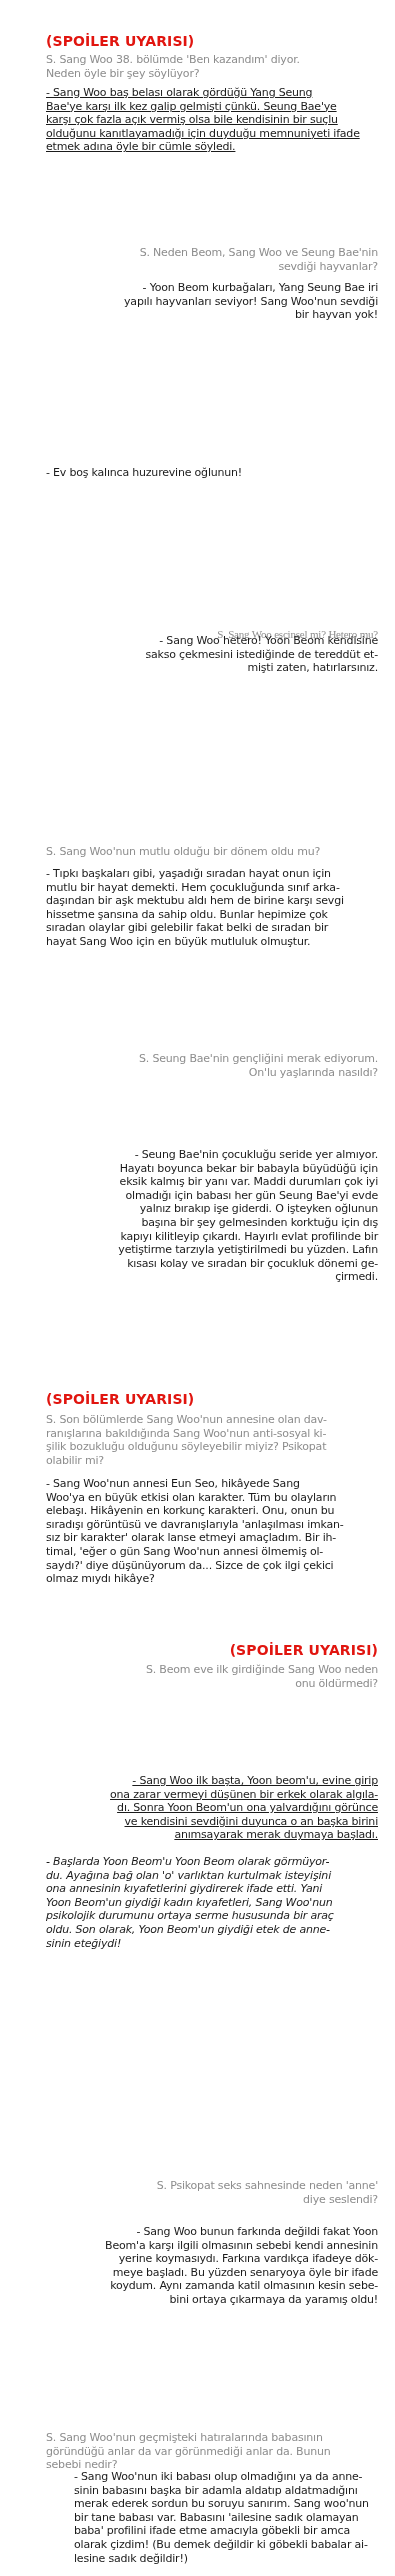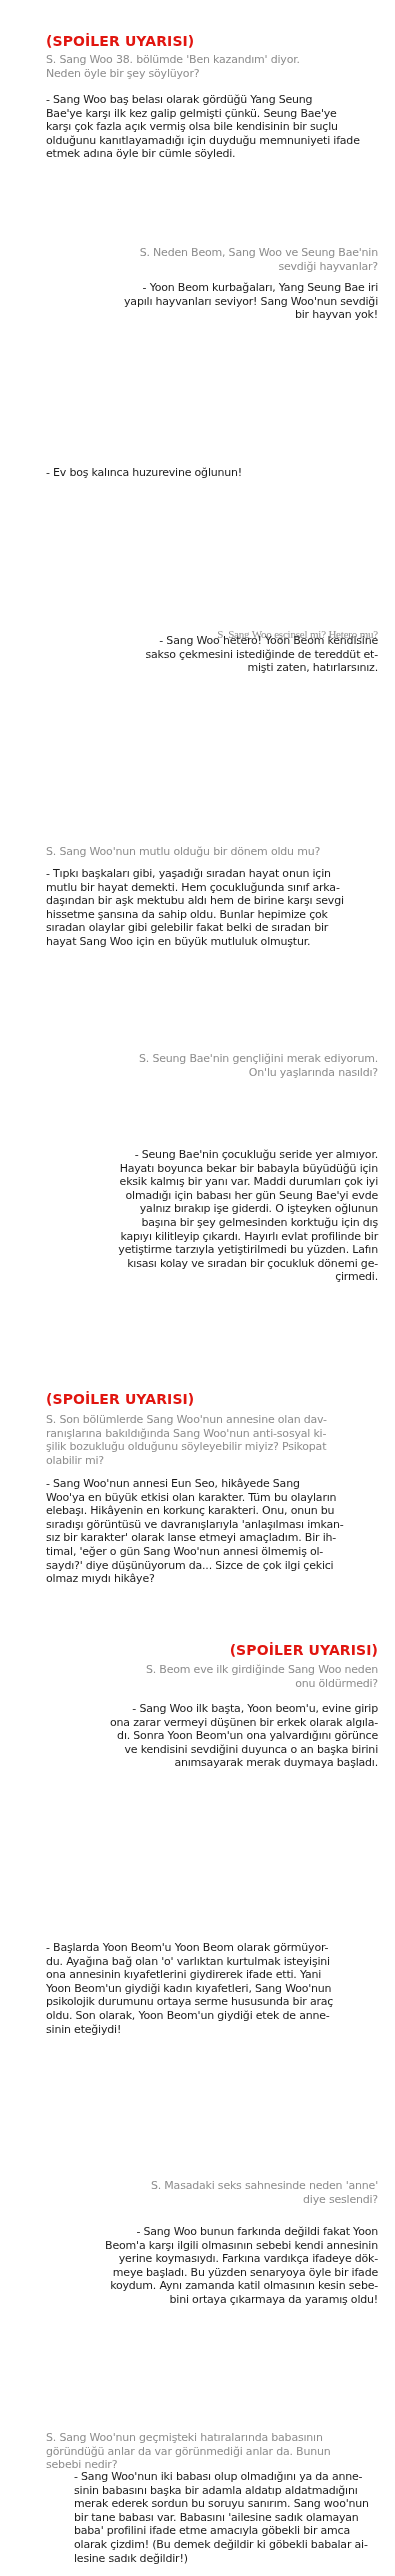--- a/index.html
+++ b/index.html
@@ -30,21 +30,21 @@
   .question { }
   .answer { }
 </style>
 </head>
 <body>
 
 <div id="page">
     <div class="block spoiler align-left" style="top: 35px; color: rgb(225, 21, 15);">(SPOİLER UYARISI)</div>
     <div class="block question align-left" style="top: 53px; color: rgb(141, 141, 141);">S. Sang Woo 38. bölümde 'Ben kazandım' diyor.
 Neden öyle bir şey söylüyor?</div>
-    <div class="block answer align-left" style="top: 93px; color: rgb(27, 27, 27);">- Sang Woo baş belası olarak gördüğü Yang Seung
+    <div class="block answer align-left" style="top: 86px; color: rgb(27, 27, 27); text-decoration: underline;">- Sang Woo baş belası olarak gördüğü Yang Seung
 Bae'ye karşı ilk kez galip gelmişti çünkü. Seung Bae'ye
 karşı çok fazla açık vermiş olsa bile kendisinin bir suçlu
 olduğunu kanıtlayamadığı için duyduğu memnuniyeti ifade
 etmek adına öyle bir cümle söyledi.</div>
     <div class="block question align-right" style="top: 246px; color: rgb(141, 141, 141);">S. Neden Beom, Sang Woo ve Seung Bae'nin
 sevdiği hayvanlar?</div>
     <div class="block answer align-right" style="top: 281px; color: rgb(27, 27, 27);">- Yoon Beom kurbağaları, Yang Seung Bae iri
 yapılı hayvanları seviyor! Sang Woo'nun sevdiği
 bir hayvan yok!</div>
     <div class="block answer align-left" style="top: 466px; color: rgb(27, 27, 27);">- Ev boş kalınca huzurevine oğlunun!</div>
@@ -80,33 +80,33 @@
 Woo'ya en büyük etkisi olan karakter. Tüm bu olayların
 elebaşı. Hikâyenin en korkunç karakteri. Onu, onun bu
 sıradışı görüntüsü ve davranışlarıyla 'anlaşılması imkan-
 sız bir karakter' olarak lanse etmeyi amaçladım. Bir ih-
 timal, 'eğer o gün Sang Woo'nun annesi ölmemiş ol-
 saydı?' diye düşünüyorum da... Sizce de çok ilgi çekici
 olmaz mıydı hikâye?</div>
     <div class="block spoiler align-right" style="top: 1644px; color: rgb(225, 21, 15);">(SPOİLER UYARISI)</div>
     <div class="block question align-right" style="top: 1663px; color: rgb(141, 141, 141);">S. Beom eve ilk girdiğinde Sang Woo neden
 onu öldürmedi?</div>
-    <div class="block answer align-right" style="top: 1702px; color: rgb(27, 27, 27);">- Sang Woo ilk başta, Yoon beom'u, evine girip
+    <div class="block answer align-right" style="top: 1774px; color: rgb(27, 27, 27); text-decoration: underline;">- Sang Woo ilk başta, Yoon beom'u, evine girip
 ona zarar vermeyi düşünen bir erkek olarak algıla-
 dı. Sonra Yoon Beom'un ona yalvardığını görünce
 ve kendisini sevdiğini duyunca o an başka birini
 anımsayarak merak duymaya başladı.</div>
-    <div class="block answer align-left" style="top: 1941px; color: rgb(27, 27, 27);">- Başlarda Yoon Beom'u Yoon Beom olarak görmüyor-
+    <div class="block answer align-left" style="top: 1855px; color: rgb(27, 27, 27); font-style: italic;">- Başlarda Yoon Beom'u Yoon Beom olarak görmüyor-
 du. Ayağına bağ olan 'o' varlıktan kurtulmak isteyişini
 ona annesinin kıyafetlerini giydirerek ifade etti. Yani
 Yoon Beom'un giydiği kadın kıyafetleri, Sang Woo'nun
 psikolojik durumunu ortaya serme hususunda bir araç
 oldu. Son olarak, Yoon Beom'un giydiği etek de anne-
 sinin eteğiydi!</div>
-    <div class="block question align-right" style="top: 2179px; color: rgb(141, 141, 141);">S. Masadaki seks sahnesinde neden 'anne'
+    <div class="block question align-right" style="top: 2179px; color: rgb(141, 141, 141);">S. Psikopat seks sahnesinde neden 'anne'
 diye seslendi?</div>
     <div class="block answer align-right" style="top: 2225px; color: rgb(27, 27, 27);">- Sang Woo bunun farkında değildi fakat Yoon
 Beom'a karşı ilgili olmasının sebebi kendi annesinin
 yerine koymasıydı. Farkına vardıkça ifadeye dök-
 meye başladı. Bu yüzden senaryoya öyle bir ifade
 koydum. Aynı zamanda katil olmasının kesin sebe-
 bini ortaya çıkarmaya da yaramış oldu!</div>
     <div class="block question align-left" style="top: 2416px; color: rgb(141, 141, 141); margin-top: 15px;">S. Sang Woo'nun geçmişteki hatıralarında babasının
 göründüğü anlar da var görünmediği anlar da. Bunun
 sebebi nedir?</div>

